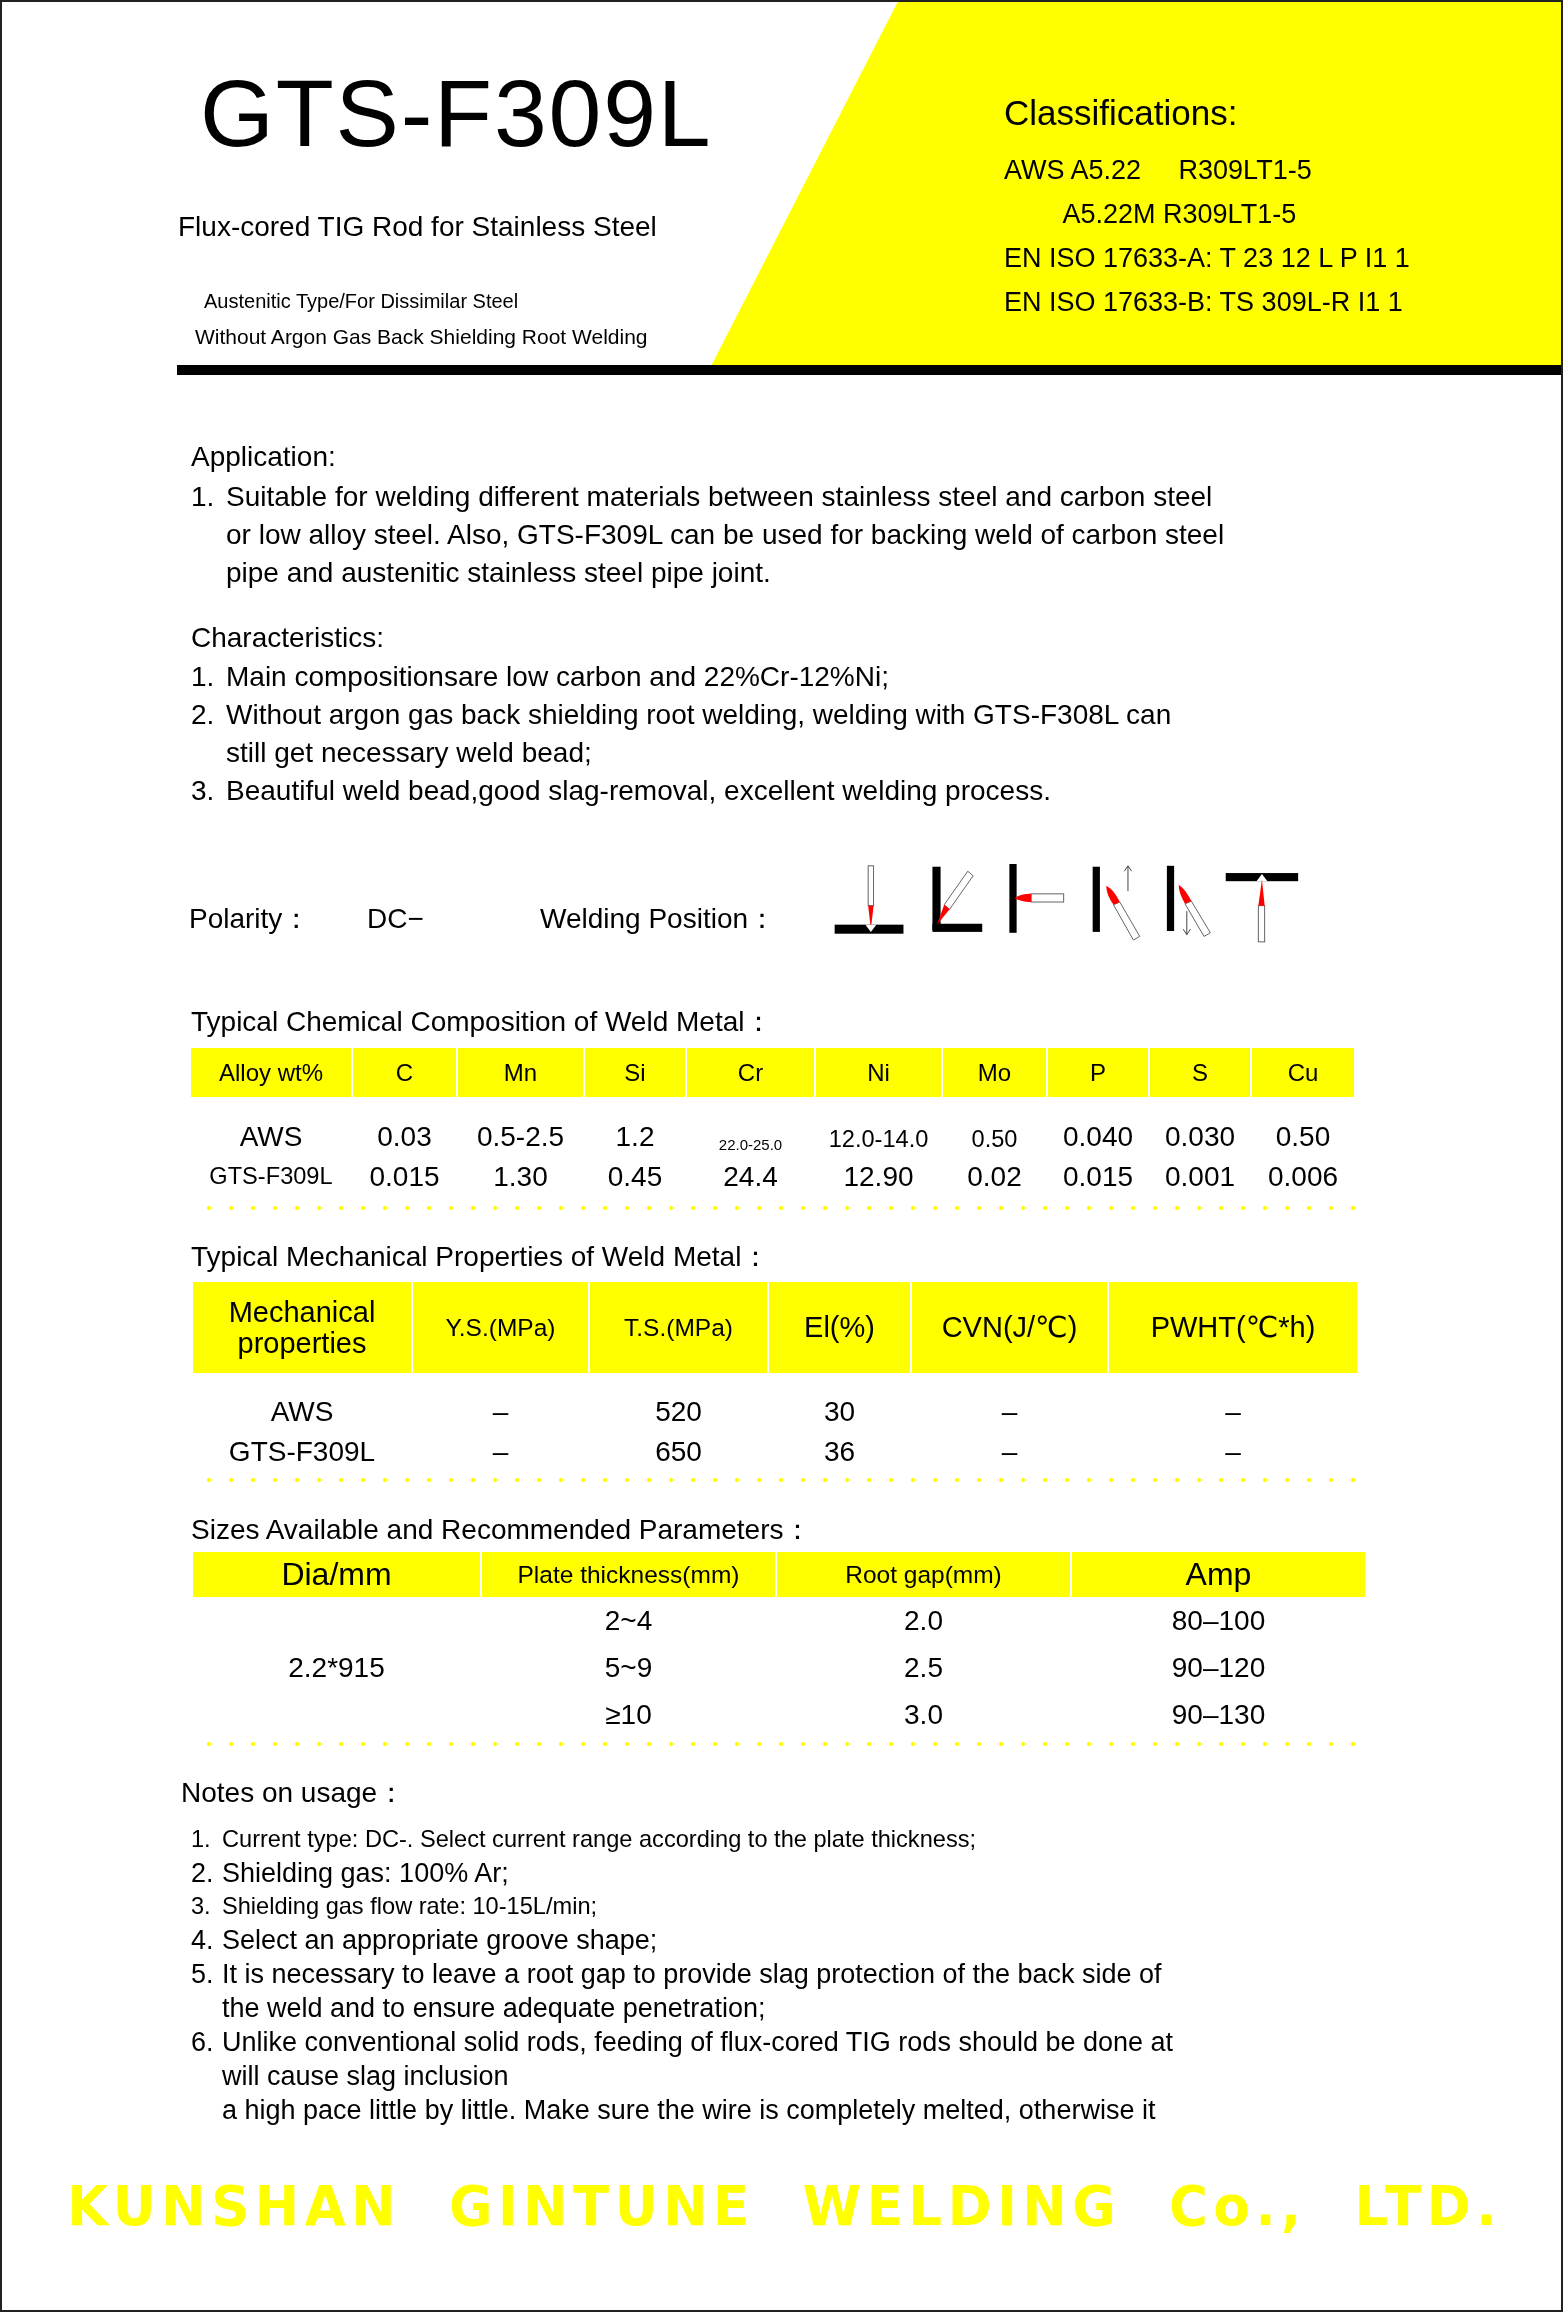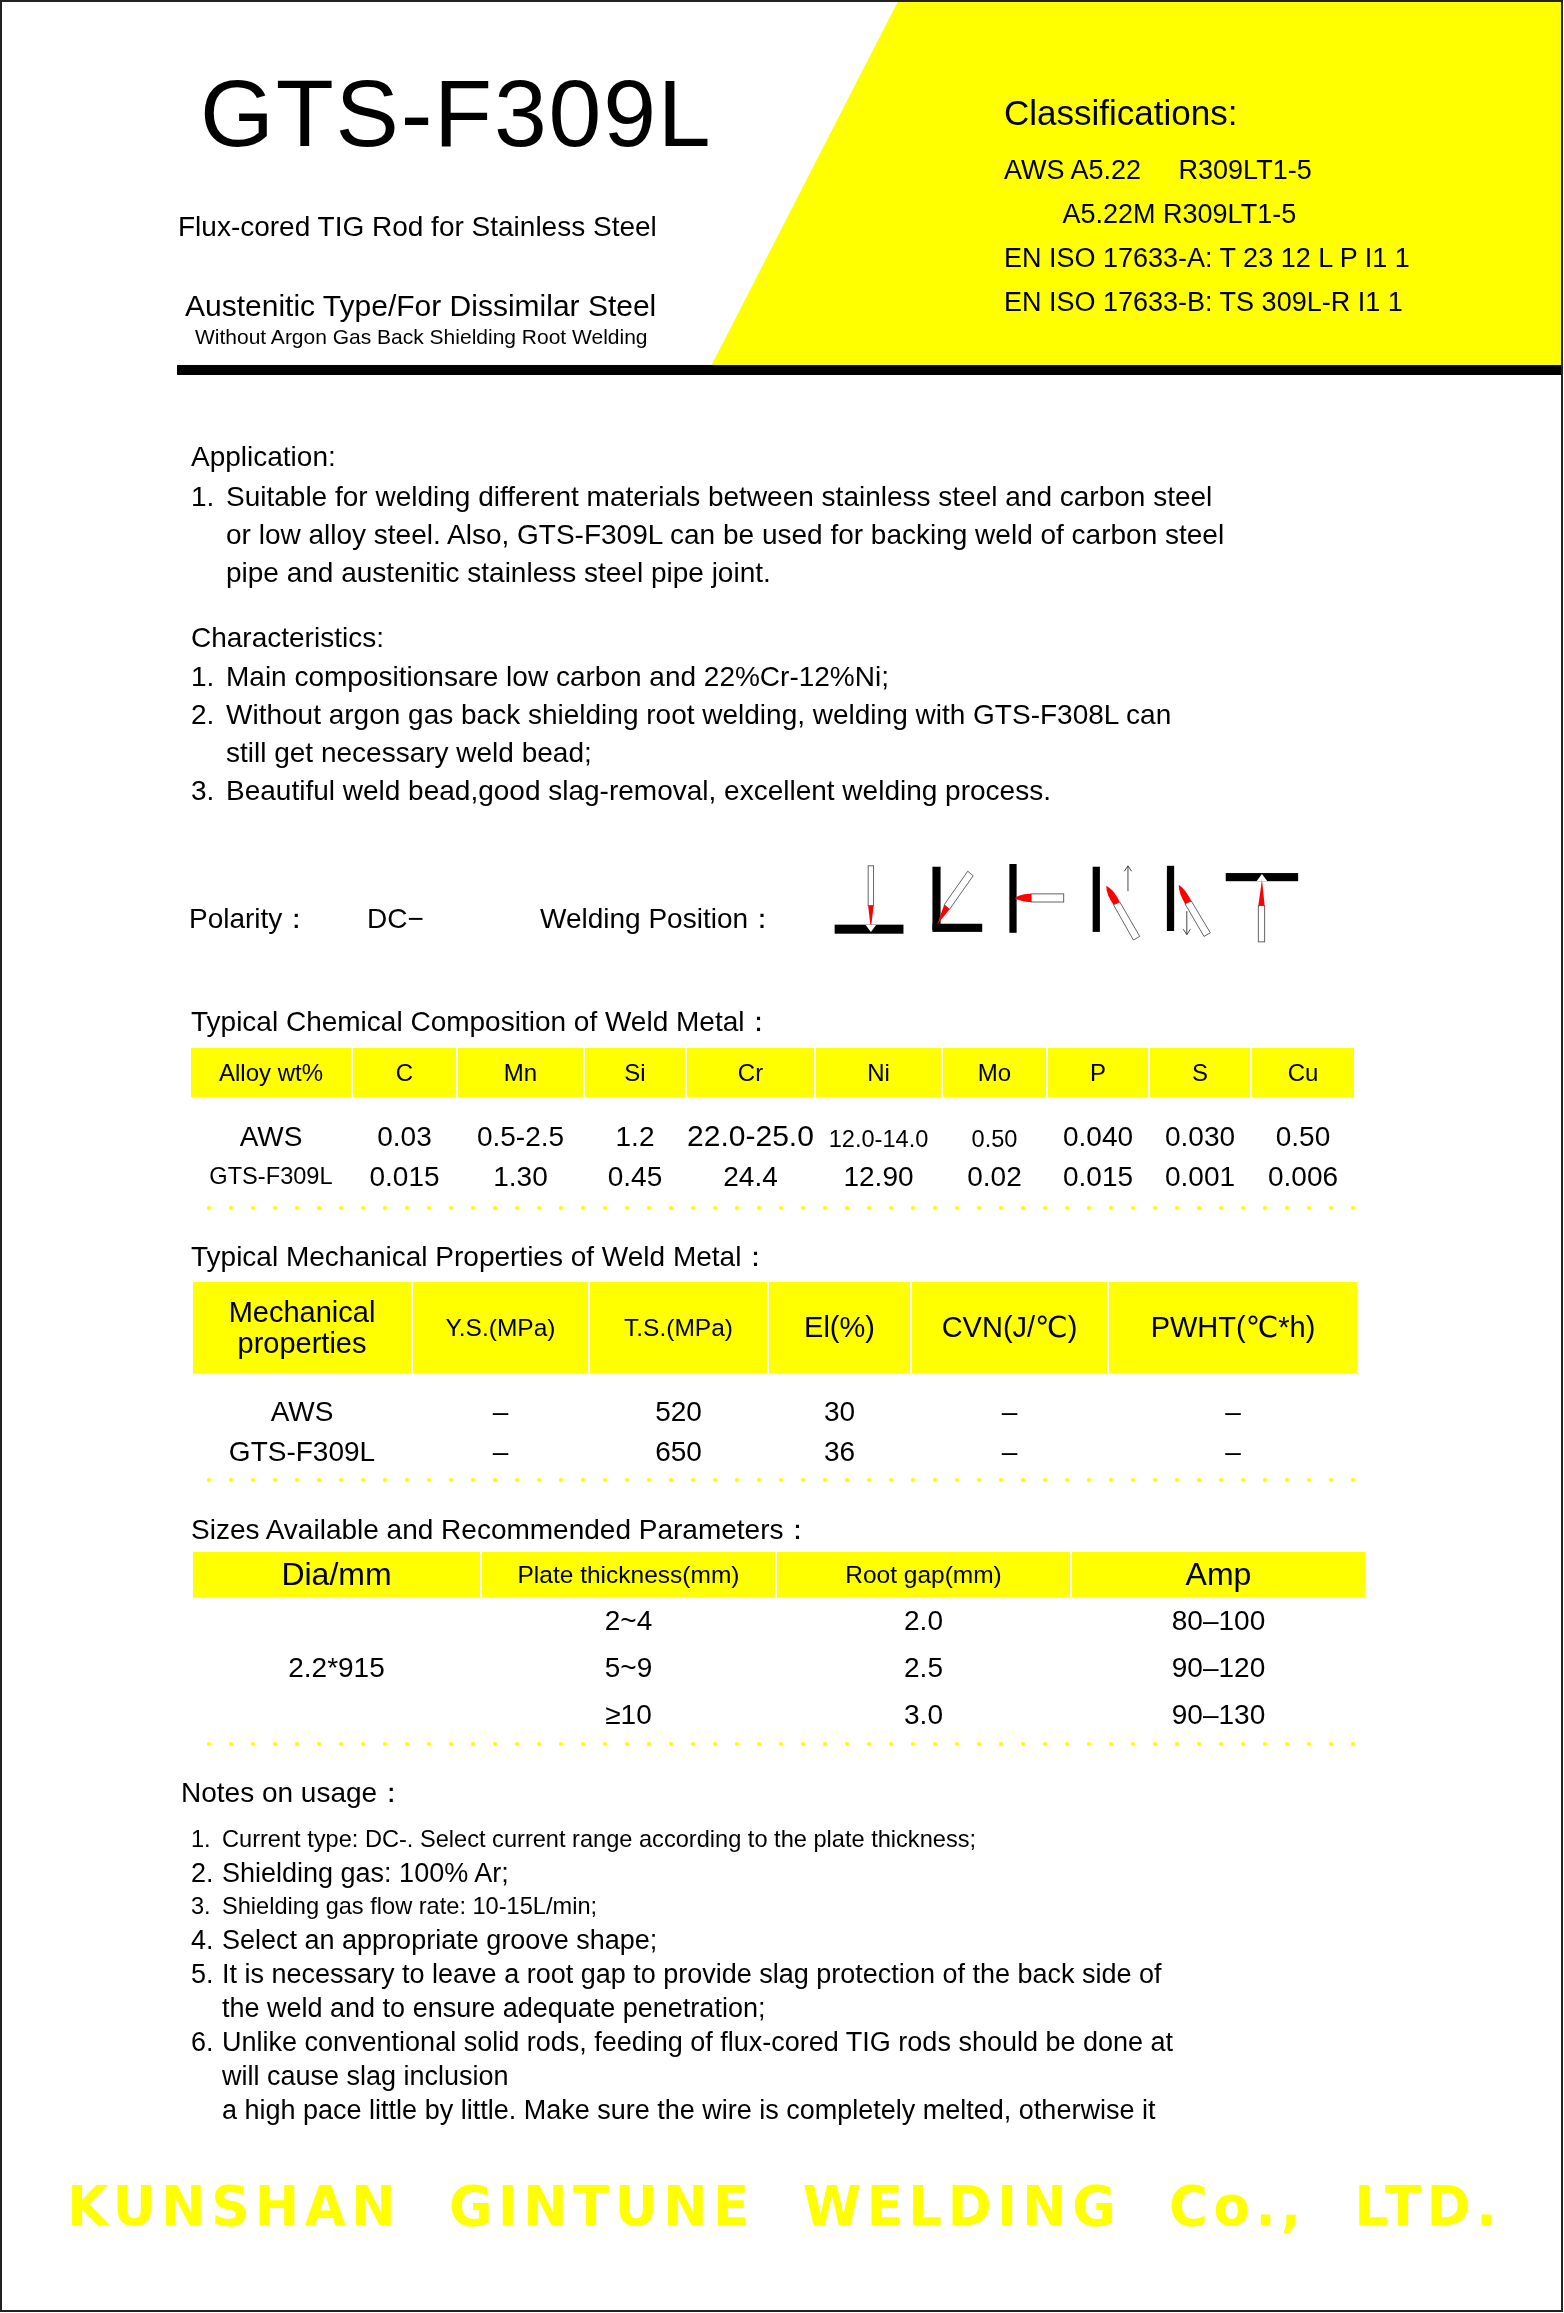--- a/index.html
+++ b/index.html
@@ -5,21 +5,21 @@
   html, body { margin: 0; padding: 0; background: #ffffff; }
   body { width: 1565px; height: 2314px; position: relative; overflow: hidden;
          font-family: "Liberation Sans", "DejaVu Sans", sans-serif; color: #000; }
   .page { position: absolute; left: 0; top: 0; width: 1559px; height: 2308px;
           border: 2.7px solid #222; background: #fff; overflow: hidden; }
   .yellow-band { position: absolute; left: 0; top: 0; width: 1565px; height: 368px; }
   .abs { position: absolute; white-space: nowrap; }
 
   .title { left: 198px; top: 64px; font-size: 95px; letter-spacing: 1.8px; line-height: 1; }
   .subtitle { left: 176px; top: 211px; font-size: 28px; line-height: 1; }
-  .type-line { left: 183px; top: 289px; font-size: 30px; line-height: 1; }
+  .type-line { left: 202px; top: 289px; font-size: 20px; line-height: 1; }
   .type-sub { left: 193px; top: 324px; font-size: 21px; line-height: 1; }
   .header-rule { left: 175px; top: 363px; width: 1386px; height: 10px; background: #000; }
 
   .class-block { left: 1002px; top: 93px; }
   .class-title { font-size: 35px; line-height: 1; margin-bottom: 18px; }
   .class-line { font-size: 27px; line-height: 44px; height: 44px; white-space: pre; }
 
   .section-title { font-size: 28px; line-height: 1; }
   .para-list { left: 189px; font-size: 28px; }
   .para-list .item { position: relative; padding-left: 35px; line-height: 38px; }
@@ -193,21 +193,21 @@
         <th>S</th>
         <th>Cu</th>
       </tr>
     </thead>
     <tbody>
       <tr style="height:56px; vertical-align:bottom;">
         <td>AWS</td>
         <td>0.03</td>
         <td>0.5-2.5</td>
         <td>1.2</td>
-        <td style="font-size:30px;">22.0-25.0</td>
+        <td style="font-size:15px;">22.0-25.0</td>
         <td style="font-size:23.6px;">12.0-14.0</td>
         <td style="font-size:23.6px;">0.50</td>
         <td>0.040</td>
         <td>0.030</td>
         <td>0.50</td>
       </tr>
       <tr>
         <td style="font-size:23.6px;">GTS-F309L</td>
         <td>0.015</td>
         <td>1.30</td>

